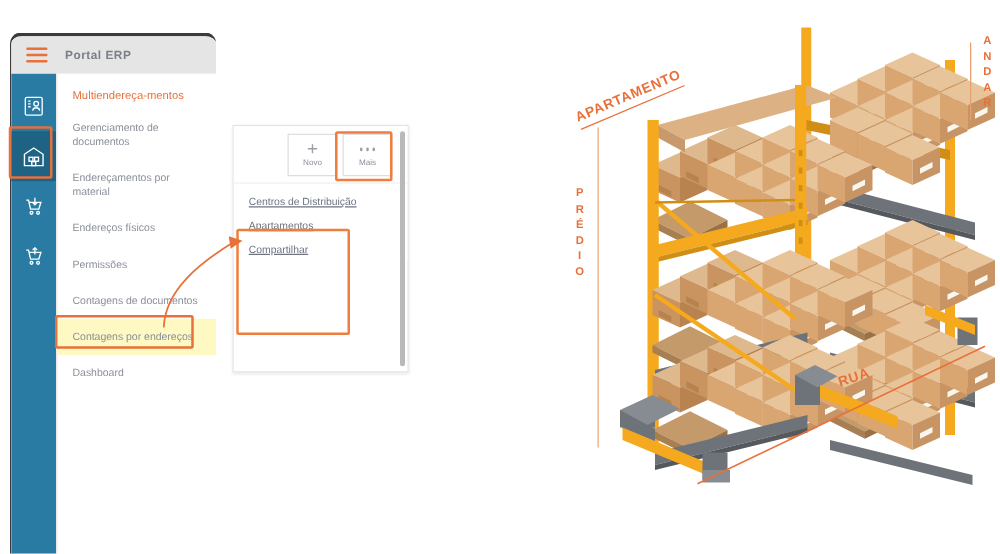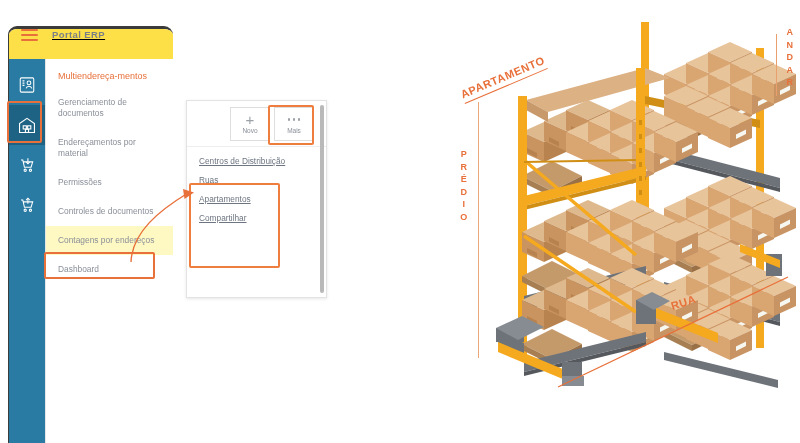--- a/index.html
+++ b/index.html
@@ -15,22 +15,22 @@
   .app-window {
     position:absolute; left:8px; top:26px; width:165px; height:417px;
     background:#ffffff;
     border-top:3px solid #3b3b3b;
     border-left:1px solid #3b3b3b;
     border-top-left-radius:9px;
     border-top-right-radius:9px;
     overflow:hidden;
   }
   .app-topbar {
-    height:30px; background:#fde047; display:flex; align-items:flex-start;
-    padding-left:12px; gap:14px;text-decoration:underline;
+    height:30px; background:#e5e5e5; display:flex; align-items:center;
+    padding-left:12px; gap:14px;
   }
   .hamburger { width:17px; display:flex; flex-direction:column; gap:2.5px; cursor:pointer; }
   .hamburger span { display:block; height:2.4px; background:#e8703a; border-radius:1px; }
   .app-title { font-size:9.5px; color:#7a7f87; letter-spacing:.4px; font-weight:600; }
 
   .app-body { display:flex; height:387px; }
 
   
   .rail { width:36px; background:#2a7ba3; padding-top:6px; flex-shrink:0; position:relative; }
   .rail-btn {
@@ -190,22 +190,23 @@
             </svg>
           </span>
         </div>
       </div>
 
       <div class="menu-col">
         <div class="menu-head">Multiendereça-mentos</div>
 
         <div class="menu-item">Gerenciamento de documentos</div>
         <div class="menu-item">Endereçamentos por material</div>
+        <div class="menu-item">Endereços físicos</div>
         <div class="menu-item">Permissões</div>
-        <div class="menu-item">Controles de documentos</div>
+        <div class="menu-item">Contagens de documentos</div>
         <div class="menu-item hovered">Contagens por endereços</div>
         <div class="menu-item">Dashboard</div>
       </div>
 
     </div>
   </div>
 
   <div class="hl-box-rail"></div>
   <div class="hl-box-sidebar"></div>
 
@@ -221,21 +222,20 @@
             <i></i>
             <i></i>
             <i></i>
           </span>
         <span class="lbl">Mais</span>
       </div>
     </div>
 
     <div class="panel-list">
       <div class="row">Centros de Distribuição</div>
-      <div class="row">Ruas</div>
       <div class="row">Apartamentos</div>
       <div class="row">Compartilhar</div>
     </div>
 
     <div class="panel-scroll"></div>
   </div>
 
   <div class="hl-box-mais"></div>
   <div class="hl-box-items"></div>
 

